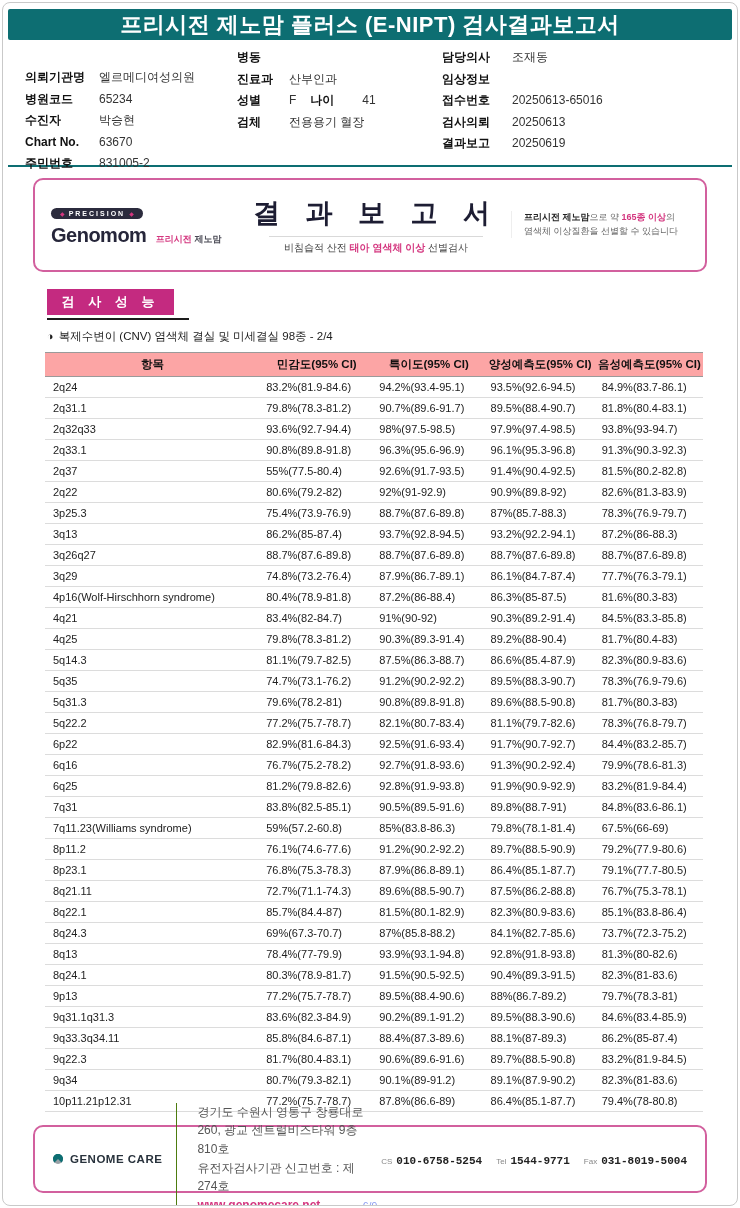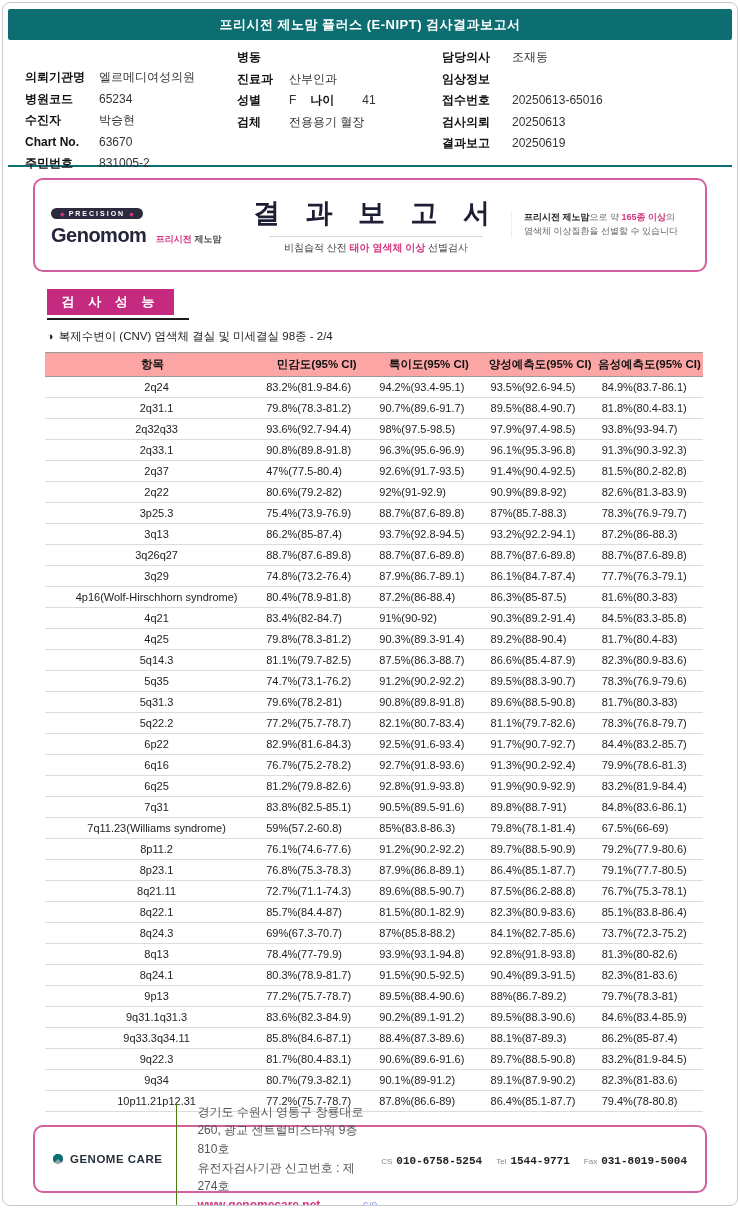--- a/index.html
+++ b/index.html
@@ -14,21 +14,21 @@
     margin:0; padding:0; width:740px; height:1208px; background:#fff;
     font-family:"Liberation Sans","DejaVu Sans",sans-serif; color:#222;
   }
   .page{
     width:736px; height:1204px; margin:2px; border:1px solid #c9c9c9;
     border-radius:8px; overflow:hidden; background:#fff; position:relative;
   }
   
   .title-bar{
     margin:6px 5px 0; height:31px; line-height:31px; background:var(--teal);
-    color:#fff; font-weight:bold; font-size:13px; text-align:center; border-radius:2px;
+    color:#fff; font-weight:bold; font-size:22px; text-align:center; border-radius:2px;
     letter-spacing:0.5px;
   }
   
   .info-section{
     display:grid; grid-template-columns:212px 205px 1fr;
     padding:7px 14px 8px 22px;
   }
   .info-row{height:21.5px; line-height:21.5px; font-size:12px; white-space:nowrap;}
   .info-label{display:inline-block; font-weight:bold; color:#111;}
   .c0 .info-label{min-width:74px;margin-top:20px;}
@@ -79,21 +79,21 @@
     margin:8px 0 0 42px; width:658px; border-collapse:collapse; table-layout:fixed;
   }
   table.perf thead th{
     background:#fca5a5; border-top:1px solid #9a9a9a; border-bottom:1px solid #9a9a9a;
     font-size:11.5px; font-weight:bold; padding:4px 0; color:#111; text-align:center;
   }
   table.perf tbody td{
     border-bottom:1px solid #dcdcdc; font-size:11px; padding:4px 0 4px 6px; color:#222;
     white-space:nowrap; overflow:hidden;
   }
-  table.perf td.item{padding-left:8px;text-align:center;}
+  table.perf td.item{padding-left:8px;}
   
   .footer-box{
     margin:13px 30px 0; border:2px solid var(--border-pink); border-radius:10px;
     height:68px; display:flex; align-items:center; padding:0 18px; gap:14px; background:#fff;
   }
   .footer-logo{display:flex; align-items:center; gap:7px; flex:0 0 auto;}
   .gc-circle{
     width:10px; height:10px; border-radius:50%;
     border:5px solid var(--teal); border-bottom-color:#98a0a6; display:inline-block;
   }
@@ -215,21 +215,21 @@
         </tr>
         <tr>
           <td class="item">2q33.1</td>
           <td class="val">90.8%(89.8-91.8)</td>
           <td class="val">96.3%(95.6-96.9)</td>
           <td class="val">96.1%(95.3-96.8)</td>
           <td class="val">91.3%(90.3-92.3)</td>
         </tr>
         <tr>
           <td class="item">2q37</td>
-          <td class="val">47%(77.5-80.4)</td>
+          <td class="val">55%(77.5-80.4)</td>
           <td class="val">92.6%(91.7-93.5)</td>
           <td class="val">91.4%(90.4-92.5)</td>
           <td class="val">81.5%(80.2-82.8)</td>
         </tr>
         <tr>
           <td class="item">2q22</td>
           <td class="val">80.6%(79.2-82)</td>
           <td class="val">92%(91-92.9)</td>
           <td class="val">90.9%(89.8-92)</td>
           <td class="val">82.6%(81.3-83.9)</td>

